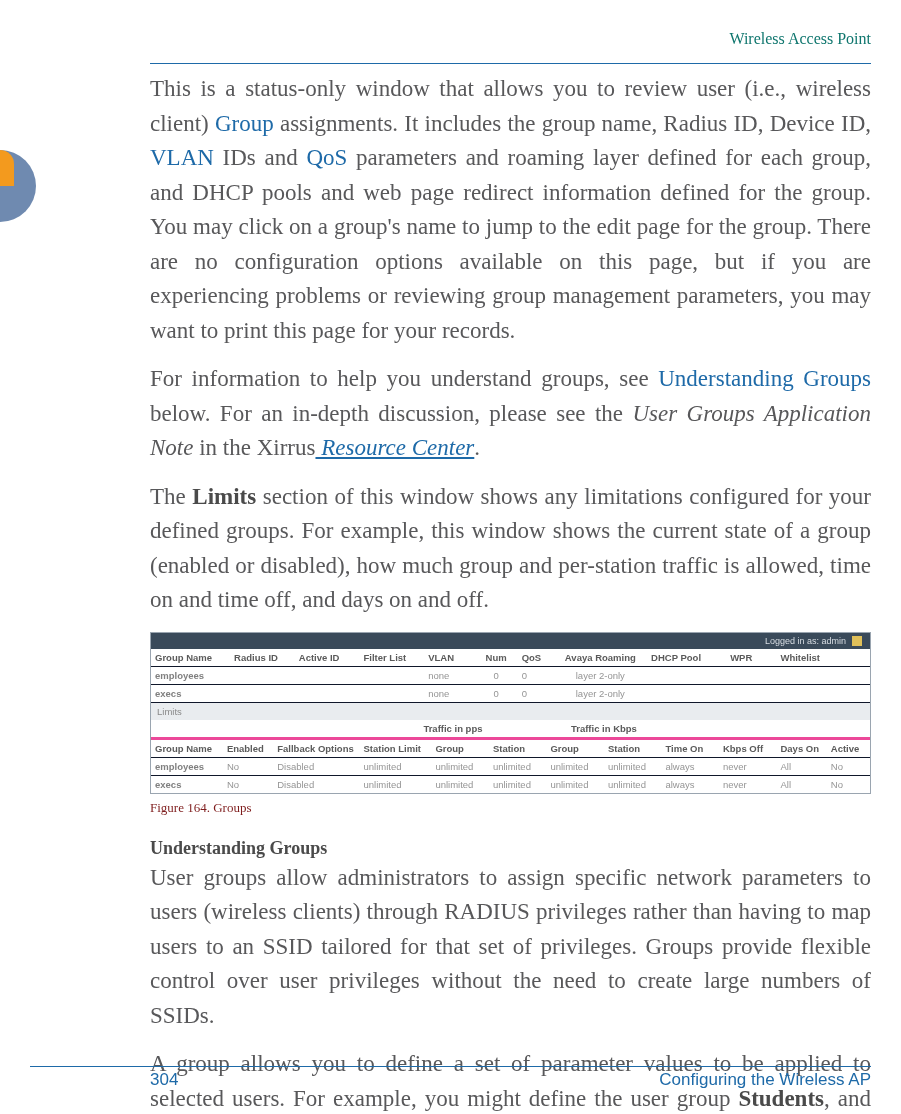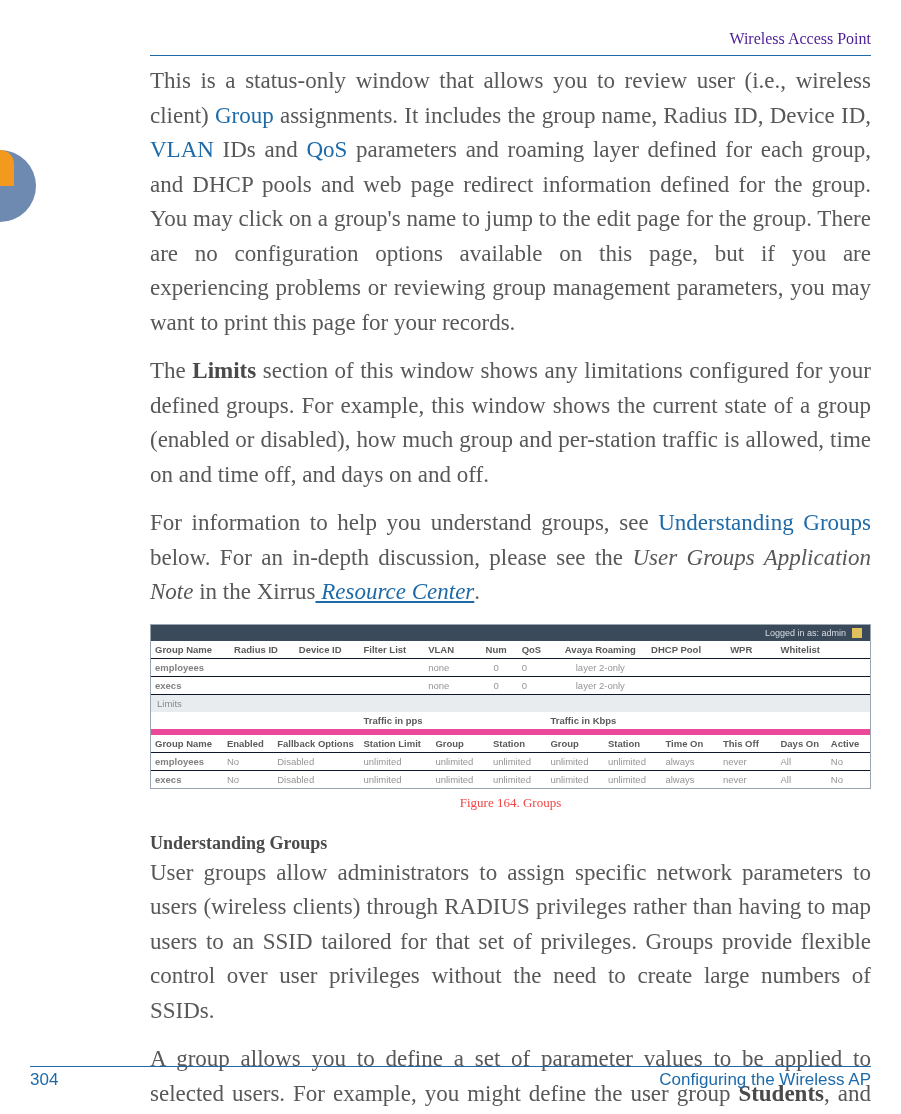--- a/index.html
+++ b/index.html
@@ -13,25 +13,25 @@
     position: relative;
     box-sizing: border-box;
   }
   .page {
     position: absolute;
     inset: 0;
     padding: 30px 30px 0 30px;
     box-sizing: border-box;
   }
   .running-header {
-    color: #4c1d95;
+    color: #0f766e;
     font-size: 16px;
     text-align: right;
     border-bottom: 1.5px solid #1e6aa8;
-    padding-bottom: 7px;
+    padding-bottom: 15px;
     margin-bottom: 8px;
     margin-left: 120px;
   }
   .side-tab {
     position: absolute;
     left: -36px;
     top: 150px;
     width: 72px;
     height: 72px;
     border-radius: 50%;
@@ -132,31 +132,30 @@
     font-weight: bold;
     color: #808080;
   }
   .fig .limits-row td {
     background: #e9ecef;
     color: #8a8a8a;
     font-weight: normal;
     padding: 3px 6px;
   }
   .fig .subhead-row th {
-    text-align: left;
+    text-align: center;
     font-weight: bold;
     color: #5a5a5a;
-    border-bottom: 6px solid #ec4899;
+    border-bottom: 3px solid #ec4899;
     background:#fff;
   }
   .caption {
-    text-align: center;
     font-size: 13px;
     margin: 6px 0 22px 0;
-    color: #ef4444;
+    color: #7f1d1d;
     font-family: Liberation Serif, serif;
   }
   h3.h3 {
     font-size: 18px;
     font-weight: bold;
     color: #4a4a4a;
     margin: 0 0 2px 0;
   }
   .footer {
     position: absolute;
@@ -165,43 +164,44 @@
     bottom: 24px;
     border-top: 1.5px solid #1e6aa8;
     padding-top: 3px;
     display: flex;
     justify-content: space-between;
     color: #1e6aa8;
     font-size: 17px;
     font-family: Verdana, Arial, sans-serif;
   }
   .footer .pn {
+    margin-left: 120px;
     text-align: right;
   }
 </style>
 </head>
 <body>
 
 <div class="page">
   <div class="side-tab"></div>
 
   <div class="running-header">Wireless Access Point</div>
 
   <div class="content">
 
     <p class="body">
       <span>This is a status-only window that allows you to review user (i.e., wireless client) </span><span class="link">Group</span><span> assignments. It includes the group name, Radius ID, Device ID, </span><span class="link">VLAN</span><span> IDs and </span><span class="link">QoS</span><span> parameters and roaming layer defined for each group, and DHCP pools and web page redirect information defined for the group. You may click on a group's name to jump to the edit page for the group. There are no configuration options available on this page, but if you are experiencing problems or reviewing group management parameters, you may want to print this page for your records.</span>
     </p>
 
     <p class="body">
+      <span>For information to help you understand groups, see </span><span class="link">Understanding Groups</span><span> below. For an in-depth discussion, please see the </span><span class="italic">User Groups Application Note</span><span> in the Xirrus</span><span class="link-u"> Resource Center</span><span>.</span>
+    </p>
+
+    <p class="body">
       <span>The </span><span class="bold">Limits</span><span> section of this window shows any limitations configured for your defined groups. For example, this window shows the current state of a group (enabled or disabled), how much group and per-station traffic is allowed, time on and time off, and days on and off.</span>
-    </p>
-
-    <p class="body">
-      <span>For information to help you understand groups, see </span><span class="link">Understanding Groups</span><span> below. For an in-depth discussion, please see the </span><span class="italic">User Groups Application Note</span><span> in the Xirrus</span><span class="link-u"> Resource Center</span><span>.</span>
     </p>
 
     <div class="figure-wrap">
       <div class="fig">
         <div class="bar-top">
           <span>Logged in as: admin</span>
           <span class="yellow-sq"></span>
         </div>
 
         <table>
@@ -215,21 +215,21 @@
               <col style="width:5%">
               <col style="width:13%">
             <col style="width:11%">
               <col style="width:7%">
               <col style="width:13%">
           </colgroup>
           <tbody>
               <tr class="row-sep">
             <th>Group Name</th>
             <th>Radius ID</th>
-            <th>Device ID</th>
+            <th>Active ID</th>
             <th>Filter List</th>
             <th>VLAN</th>
             <th style="text-align:center">Num</th>
             <th>QoS</th>
             <th style="text-align:center">Avaya Roaming</th>
             <th>DHCP Pool</th>
             <th>WPR</th>
             <th>Whitelist</th>
           </tr>
           <tr class="row-sep">
@@ -289,21 +289,21 @@
           <tr class="row-sep">
             <th>Group Name</th>
             <th>Enabled</th>
             <th>Fallback Options</th>
             <th>Station Limit</th>
             <th>Group</th>
             <th>Station</th>
             <th>Group</th>
             <th>Station</th>
             <th>Time On</th>
-            <th>This Off</th>
+            <th>Kbps Off</th>
             <th>Days On</th>
             <th>Active</th>
           </tr>
           <tr class="row-sep">
             <td class="group-label">employees</td>
             <td>No</td>
             <td>Disabled</td>
             <td>unlimited</td>
             <td>unlimited</td>
             <td>unlimited</td>

